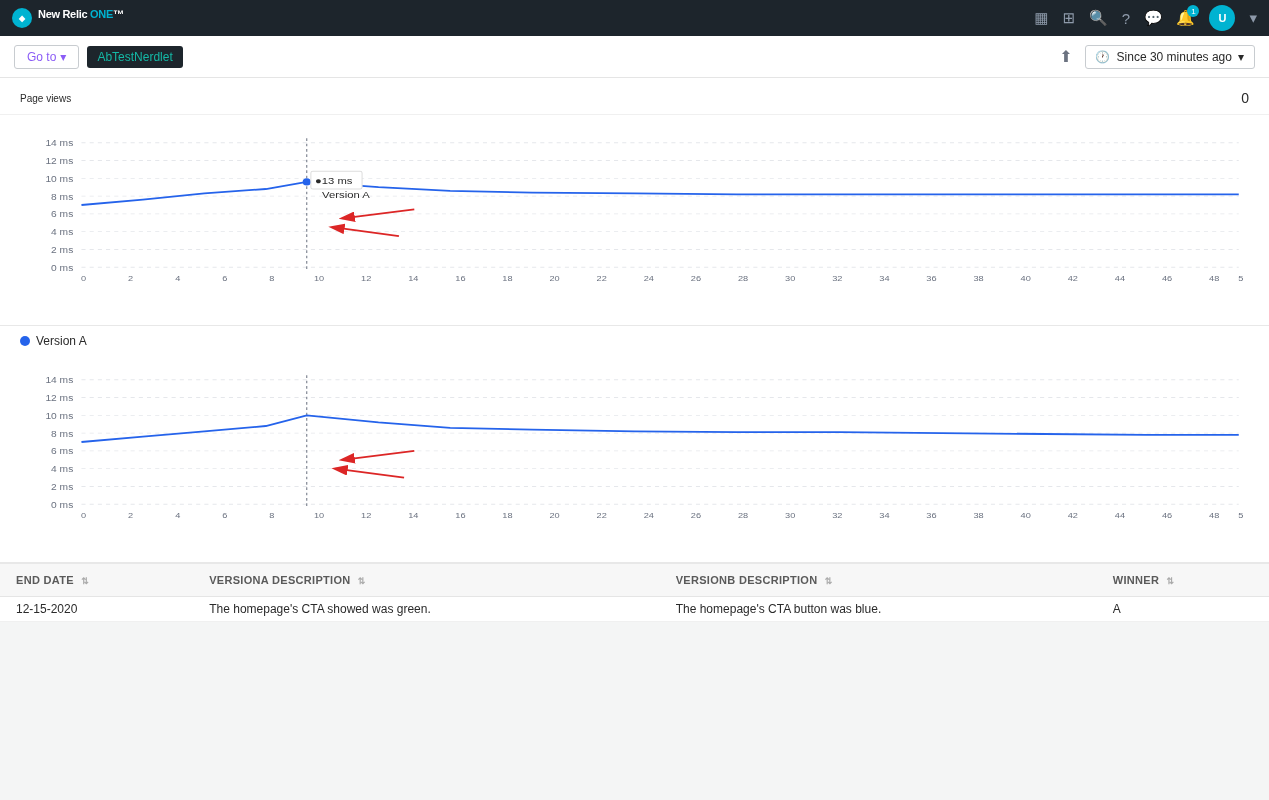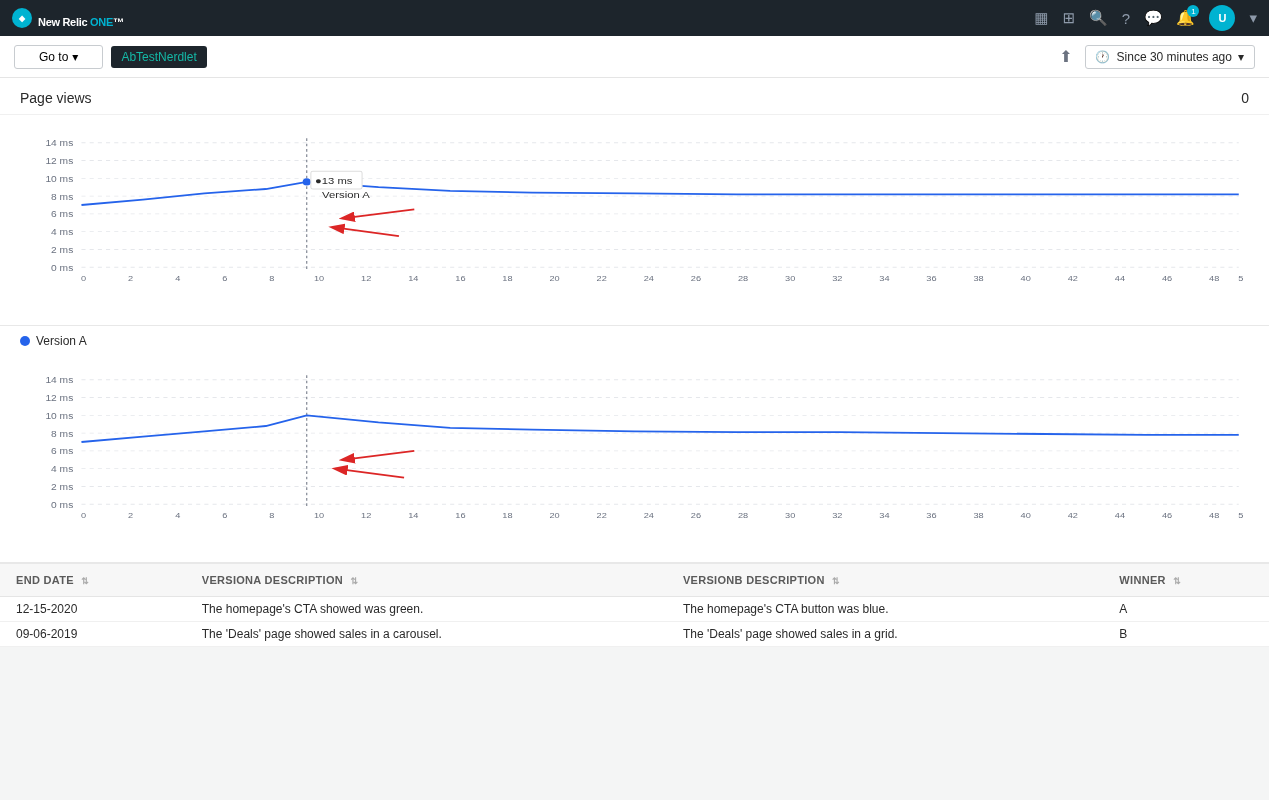--- a/index.html
+++ b/index.html
@@ -4,41 +4,41 @@
   <style>
     * { box-sizing: border-box; margin: 0; padding: 0; }
     body { font-family: -apple-system, BlinkMacSystemFont, 'Segoe UI', sans-serif; background: #f4f5f5; font-size: 12px; color: #2a2a2a; }
 
     
     .top-nav {
       display: flex; align-items: center; justify-content: space-between;
       background: #1d252c; height: 36px; padding: 0 12px;
     }
     .top-nav-left { display: flex; align-items: center; gap: 8px; }
-    .logo-area { display: flex; align-items: flex-end; gap: 6px; color: white; font-size: 13px; font-weight: 600; }
+    .logo-area { display: flex; align-items: flex-start; gap: 6px; color: white; font-size: 13px; font-weight: 600; }
     .logo-icon { width: 20px; height: 20px; background: #00b3d1; border-radius: 50%; display: flex; align-items: center; justify-content: center; }
     .logo-icon::before { content: '◆'; color: white; font-size: 8px; }
     .top-nav-right { display: flex; align-items: center; gap: 14px; }
     .nav-icon { color: #8e9aaa; font-size: 15px; cursor: pointer; }
     .user-avatar { width: 26px; height: 26px; background: #00b3d1; border-radius: 50%; display: flex; align-items: center; justify-content: center; color: white; font-size: 11px; font-weight: bold; cursor: pointer; }
     .notification-badge { position: relative; }
     .badge { position: absolute; top: -4px; right: -4px; background: #00b3d1; border-radius: 50%; width: 12px; height: 12px; font-size: 8px; color: white; display: flex; align-items: center; justify-content: center; }
 
     
     .breadcrumb-bar {
       display: flex; align-items: center; justify-content: space-between;
       background: white; height: 42px; padding: 0 14px;
       border-bottom: 1px solid #e5e5e5;
     }
     .breadcrumb-left { display: flex; align-items: center; gap: 8px; }
     .goto-btn {
       display: flex; align-items: center; gap: 4px;
       border: 1px solid #c8ccd0; border-radius: 3px;
-      padding: 4px 24px; font-size: 12px; cursor: pointer;
-      background: white; color: #000000;
+      padding: 4px 12px; font-size: 12px; cursor: pointer;
+      background: white; color: #8b5cf6;
     }
     .nerdlet-tag {
       background: #1d252c; color: #14b8a6; border-radius: 3px;
       padding: 4px 10px; font-size: 12px; font-weight: 500;
     }
     .breadcrumb-right { display: flex; align-items: center; gap: 12px; }
     .time-picker {
       display: flex; align-items: center; gap: 6px;
       border: 1px solid #c8ccd0; border-radius: 3px;
       padding: 4px 10px; font-size: 12px; cursor: pointer;
@@ -51,21 +51,21 @@
       background: white; margin: 0; padding: 0;
     }
 
     
     .page-views-header {
       display: flex; align-items: center; justify-content: space-between;
       padding: 12px 20px 8px 20px;
       background: white;
       border-bottom: 1px solid #f0f0f0;
     }
-    .page-views-title { font-size: 14px; font-weight: 400; color: #2a2a2a; }
+    .page-views-title { font-size: 10px; font-weight: 400; color: #2a2a2a; }
     .page-views-count { font-size: 14px; font-weight: 400; color: #2a2a2a; }
 
     
     .chart-container {
       background: white;
       padding: 0 20px 10px 20px;
       border-bottom: 1px solid #e8e8e8;
     }
     .chart-area { position: relative; width: 100%; }
     .chart-svg { width: 100%; overflow: visible; }
@@ -316,23 +316,17 @@
           </th>
         </tr>
       </thead>
       <tbody>
         <tr>
           <td>12-15-2020</td>
           <td>The homepage's CTA showed was green.</td>
           <td>The homepage's CTA button was blue.</td>
           <td>A</td>
         </tr>
-        <tr>
-          <td>09-06-2019</td>
-          <td>The 'Deals' page showed sales in a carousel.</td>
-          <td>The 'Deals' page showed sales in a grid.</td>
-          <td>B</td>
-        </tr>
       </tbody>
     </table>
   </div>
 
 </div>
 
 </body></html>

